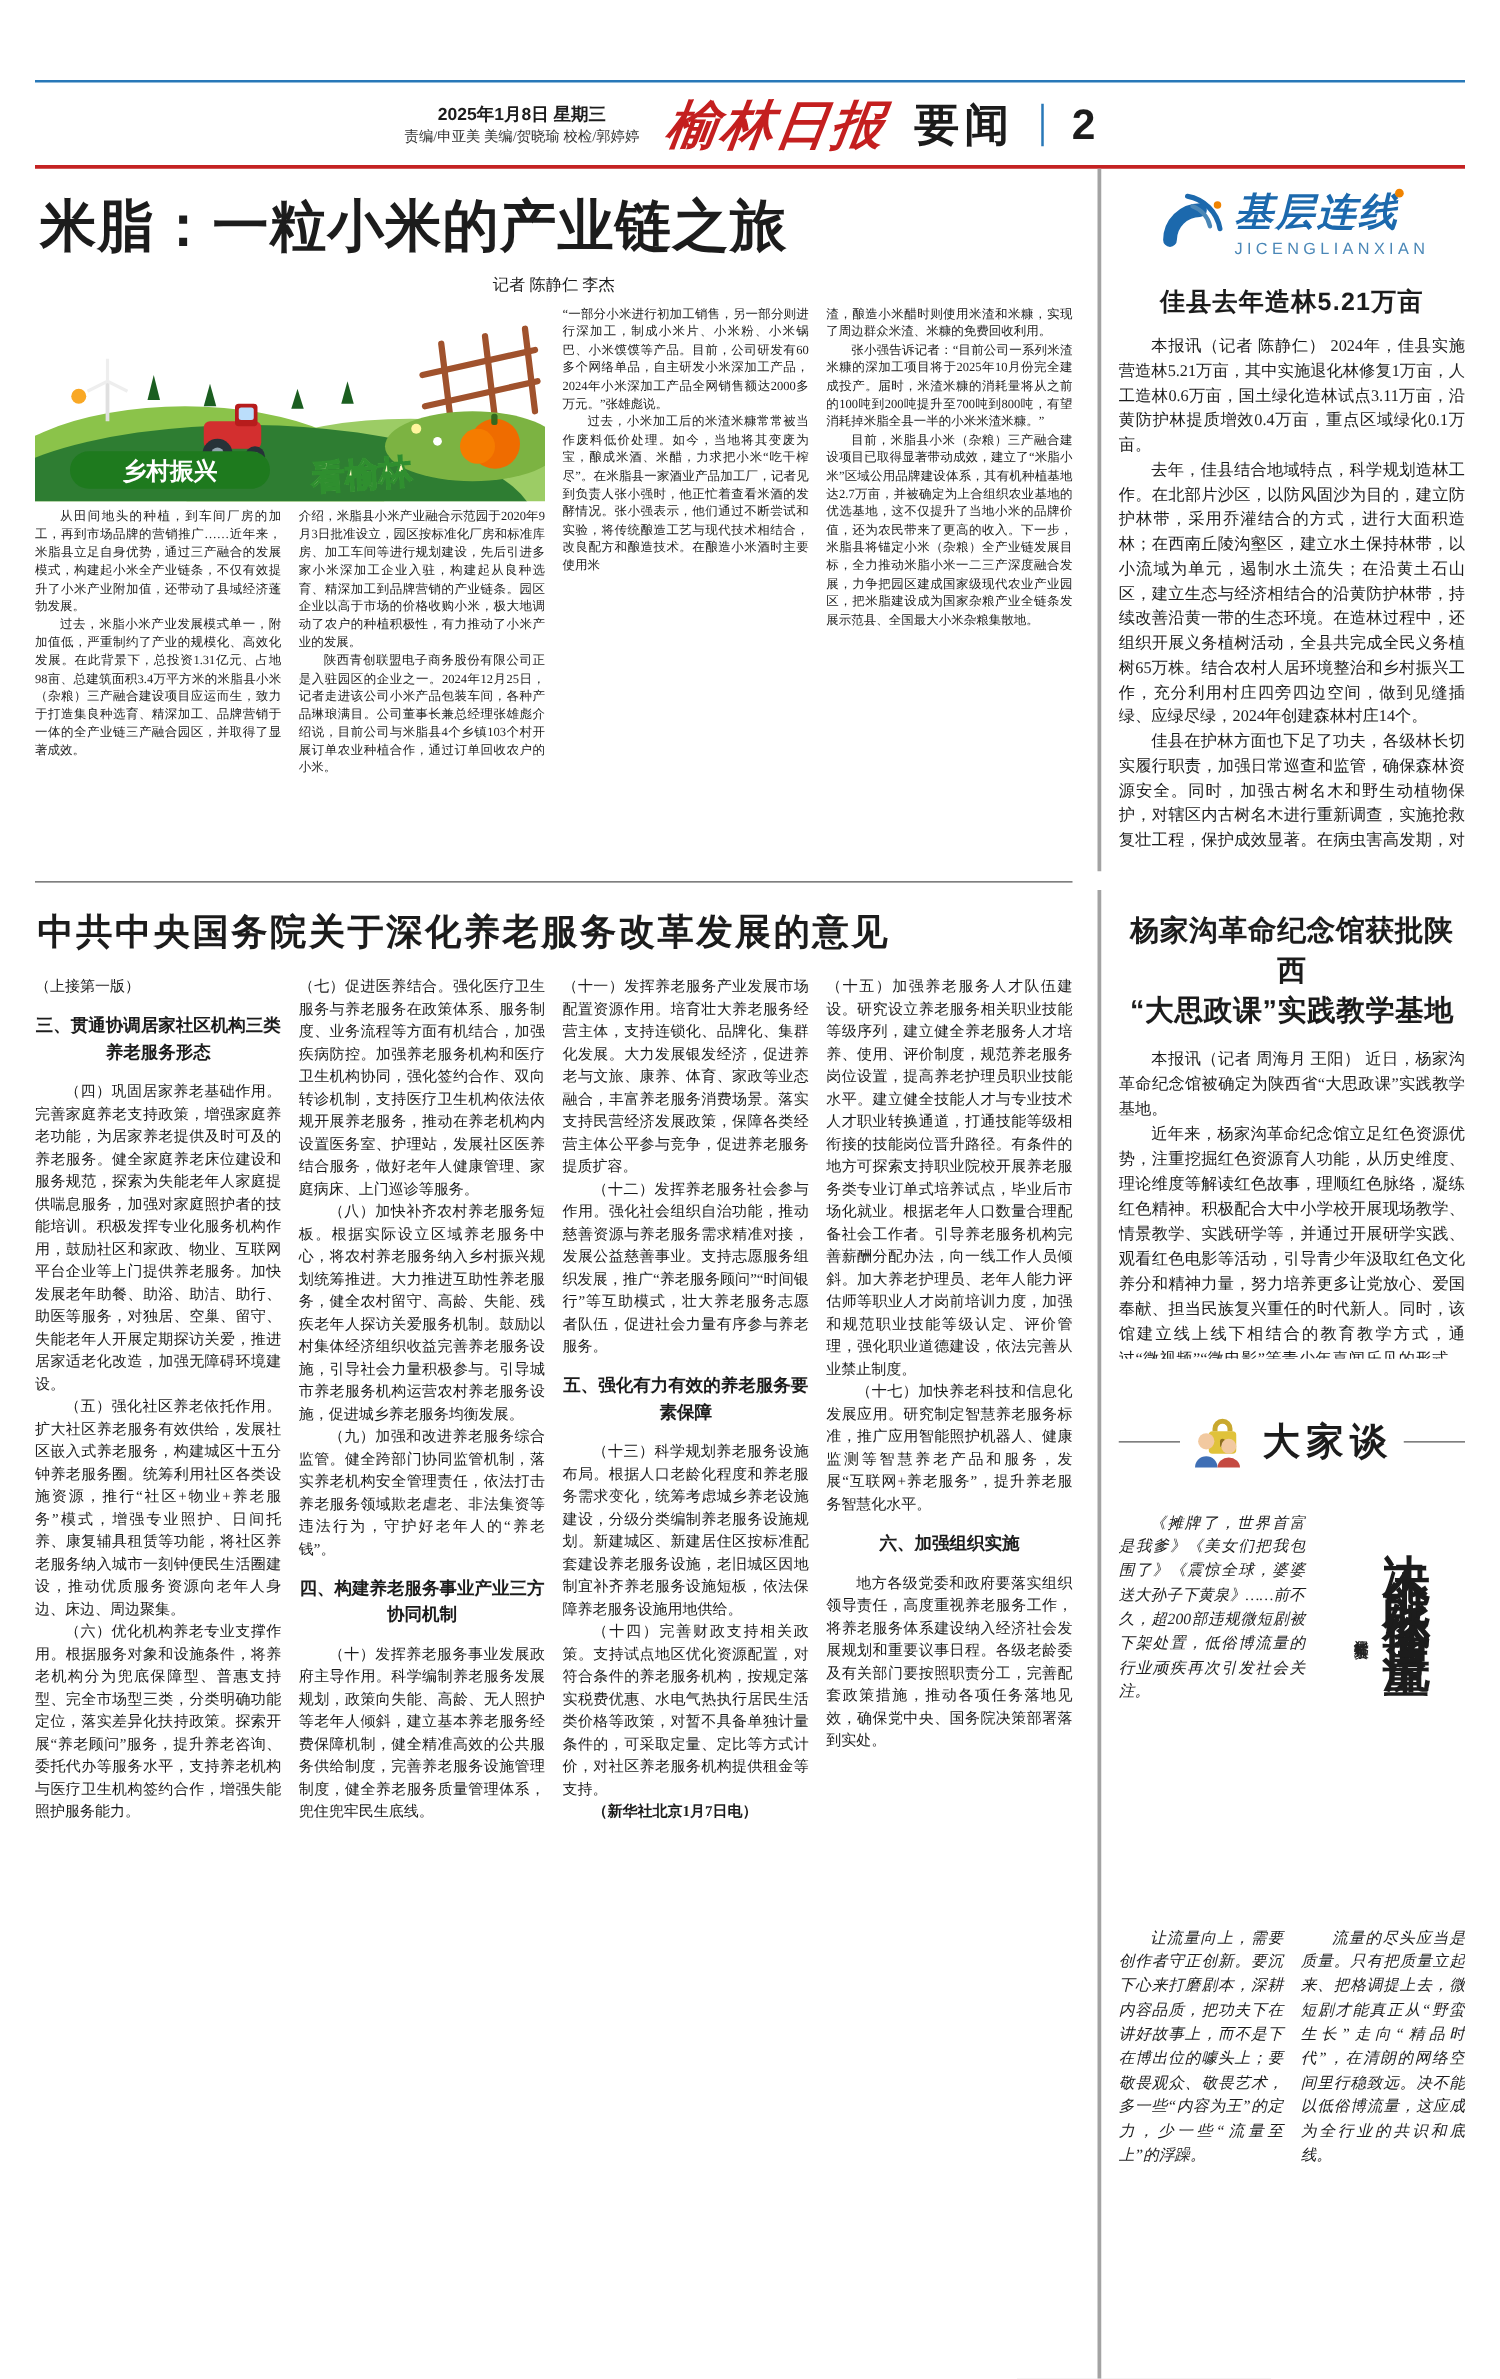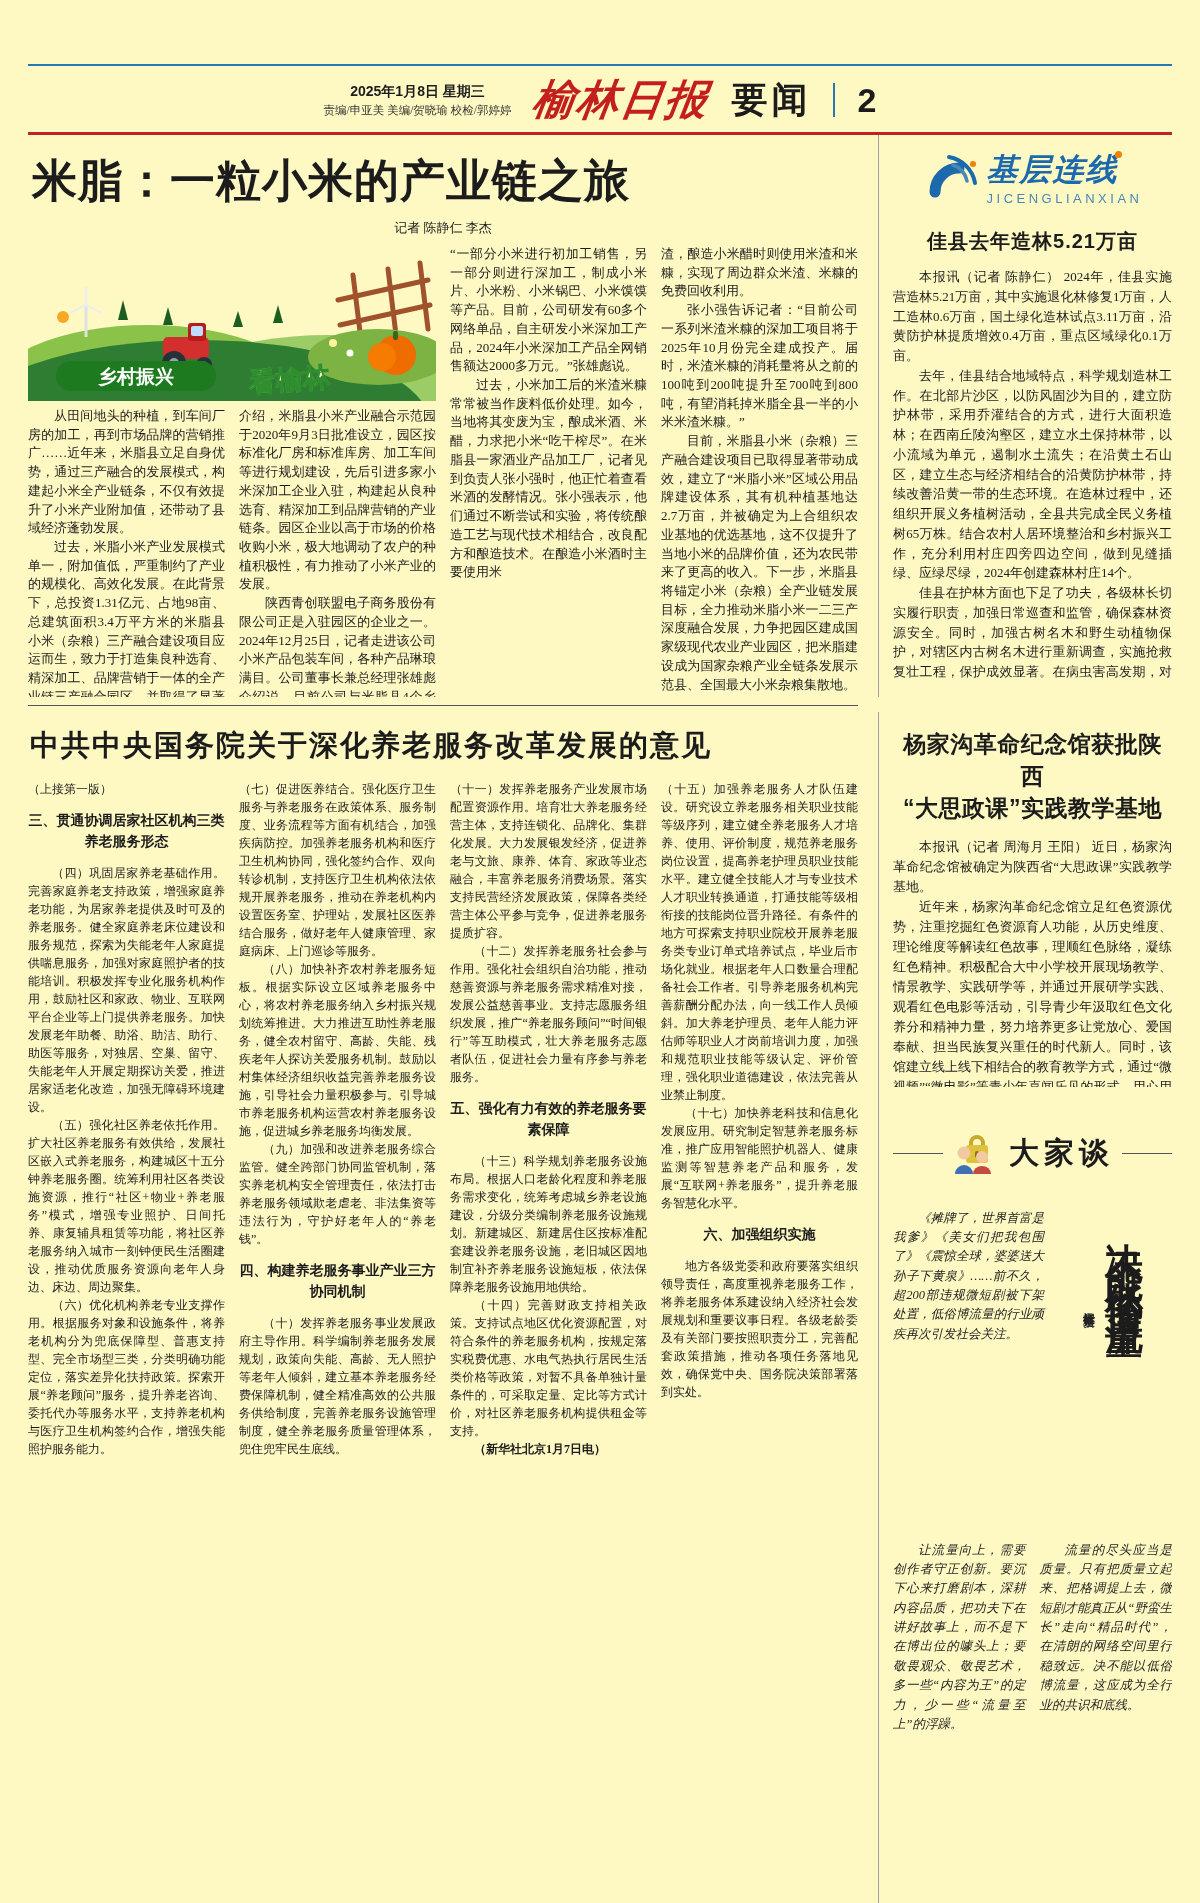--- a/index.html
+++ b/index.html
@@ -1,45 +1,45 @@
 <!DOCTYPE html>
 <html><head>
 <meta charset="utf-8">
 <style>
   * { margin:0; padding:0; box-sizing:border-box; }
   html,body { background:#e8e8e8; }
   body { width:1200px; margin:0 auto; }
-  .page { width:1200px; height:1903px; background:#fef9c3; overflow:hidden;
+  .page { width:1200px; height:1903px; background:#ffffff; overflow:hidden;
           font-family:"Liberation Serif","DejaVu Serif",serif; color:#1c1c1c; position:relative; }
   .inner { padding:0 28px; }
 
   
   .topline { height:2px; background:#2878b8; margin-top:64px; }
   .mast { display:flex; align-items:center; justify-content:center; gap:22px; padding:6px 0 4px 0; }
   .dateblock { text-align:center; line-height:1.5; }
   .dateline { font-size:14px; font-weight:bold; font-family:"Liberation Sans","DejaVu Sans",sans-serif;}
   .staffline { font-size:11.5px; color:#333; }
   .papername { font-size:42px; font-weight:bold; color:#c41f1f; font-style:italic;
                font-family:"Liberation Serif","DejaVu Serif",serif; transform:skewX(-8deg); letter-spacing:2px; }
   .secname { font-size:36px; font-weight:900; font-family:"Liberation Sans","DejaVu Sans",sans-serif; letter-spacing:4px;}
   .vbar { width:2px; height:34px; background:#2878b8; }
   .pagenum { font-size:34px; font-weight:900; font-family:"Liberation Sans","DejaVu Sans",sans-serif; }
   .redline { height:3px; background:#c42222; }
 
   
   .band { display:grid; grid-template-columns:830px 294px; column-gap:20px; }
-  .rightcol { border-left:1px solid #a3a3a3; padding-left:14px; }
+  .rightcol { border-left:3px solid #a3a3a3; padding-left:14px; }
   .bandrule { width:830px; border-top:1px solid #555; margin:8px 0 6px 0; }
 
   
   .mz-head { font-size:45px; font-weight:900; font-family:"Liberation Sans","DejaVu Sans",sans-serif;
              letter-spacing:1px; padding:16px 0 2px 4px; }
   .mz-byline { text-align:center; font-size:13px; padding:6px 0 8px 0; }
   .mz-cols { display:flex; gap:14px; height:452px; overflow:hidden; position:relative; }
-  .mz-col { flex:1; font-size:13px; line-height:1.44; text-align:justify; }
+  .mz-col { flex:1; font-size:10px; line-height:1.44; text-align:justify; }
   .mz-col p { text-indent:2em; }
   .cont p:first-child { text-indent:0; }
   .pad-illus { padding-top:162px; }
   .illus { position:absolute; left:0; top:0; width:408px; height:156px; }
 
   
   .jc-logo { display:flex; align-items:center; justify-content:center; gap:8px; margin:14px 0 4px 0; }
   .jc-text { text-align:left; }
   .jc-cn { font-size:31px; font-weight:900; color:#1c69ad; font-family:"Liberation Sans","DejaVu Sans",sans-serif;
            letter-spacing:2px; font-style:italic; position:relative;}

